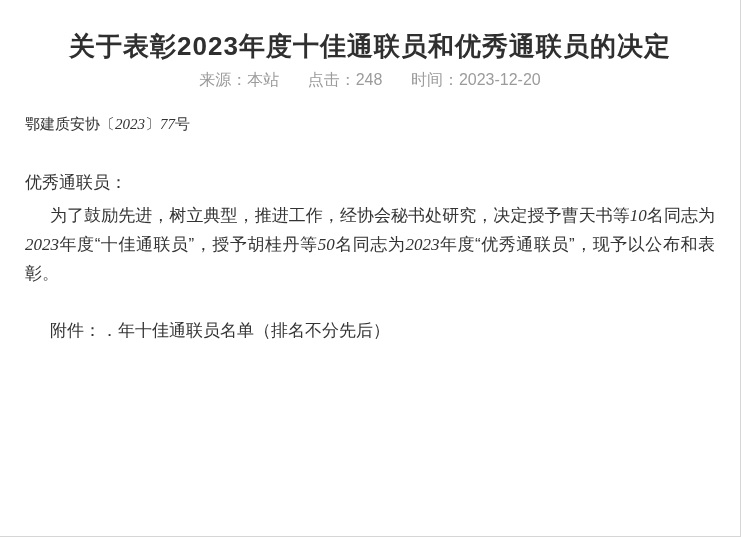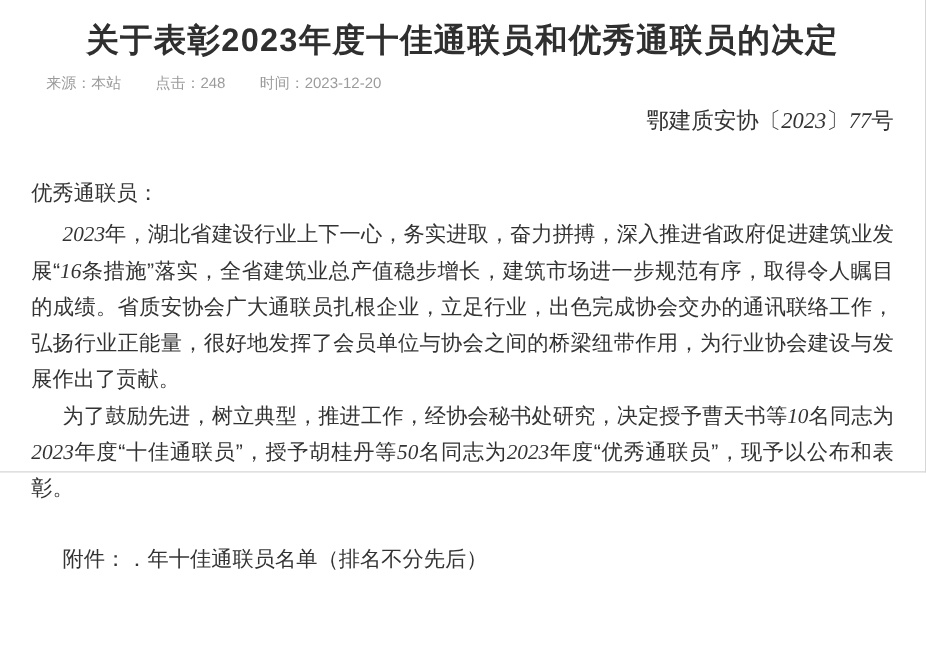--- a/index.html
+++ b/index.html
@@ -13,48 +13,48 @@
   html, body { margin: 0; padding: 0; }
   body {
     width: 741px;
     height: 537px;
     background: var(--c-bg);
     font-family: "Liberation Sans", "DejaVu Sans", sans-serif;
     overflow: hidden;
   }
   .page {
     width: 741px;
-    height: 378px;
+    height: 537px;
     background: var(--c-bg);
     border-right: 1px solid var(--c-border);
     border-bottom: 1px solid var(--c-border);
-    padding: 0 25px;
+    padding: 14px 25px;
   }
   .page-title {
     margin: 0;
     padding-top: 15px;
     font-size: 26px;
     line-height: 34px;
     font-weight: bold;
     text-align: center;
     color: var(--c-title);
     letter-spacing: 1px;
   }
   .meta-row {
     margin-top: 7px;
-    text-align: left;
-    font-size: 12px;
+    text-align: center;
+    font-size: 16px;
     line-height: 20px;
     color: var(--c-meta);
   }
   .meta-row span { margin: 0 12px; }
   .doc-number {
-    margin-top: 9px;
-    text-align: right;
-    font-size: 18px;
+    margin-top: 23px;
+    text-align: left;
+    font-size: 15px;
     line-height: 22px;
     color: var(--c-body);
   }
   .doc-body {
     margin-top: 33px;
     font-size: 17px;
     line-height: 29px;
     color: var(--c-body);
     text-align: justify;
   }
@@ -79,21 +79,20 @@
     <span>来源：本站</span>
     <span>点击：248</span>
     <span>时间：2023-12-20</span>
   </div>
 
   <div class="doc-number">鄂建质安协〔<span class="num">2023</span>〕<span class="num">77</span>号</div>
 
   <div class="doc-body">
     <p class="salutation">优秀通联员：</p>
 
-    <p class="para"><span class="num">2023</span>年，湖北省建设行业上下一心，务实进取，奋力拼搏，深入推进省政府促进建筑业发展“<span class="num">16</span>条措施”落实，全省建筑业总产值稳步增长，建筑市场进一步规范有序，取得令人瞩目的成绩。省质安协会广大通联员扎根企业，立足行业，出色完成协会交办的通讯联络工作，弘扬行业正能量，很好地发挥了会员单位与协会之间的桥梁纽带作用，为行业协会建设与发展作出了贡献。</p>
 
     <p class="para">为了鼓励先进，树立典型，推进工作，经协会秘书处研究，决定授予曹天书等<span class="num">10</span>名同志为<span class="num">2023</span>年度“十佳通联员”，授予胡桂丹等<span class="num">50</span>名同志为<span class="num">2023</span>年度“优秀通联员”，现予以公布和表彰。</p>
 
 
     <div class="attachments">
       <p class="attachment-first">附件：．年十佳通联员名单（排名不分先后）</p>
 
     </div>
   </div>
 

